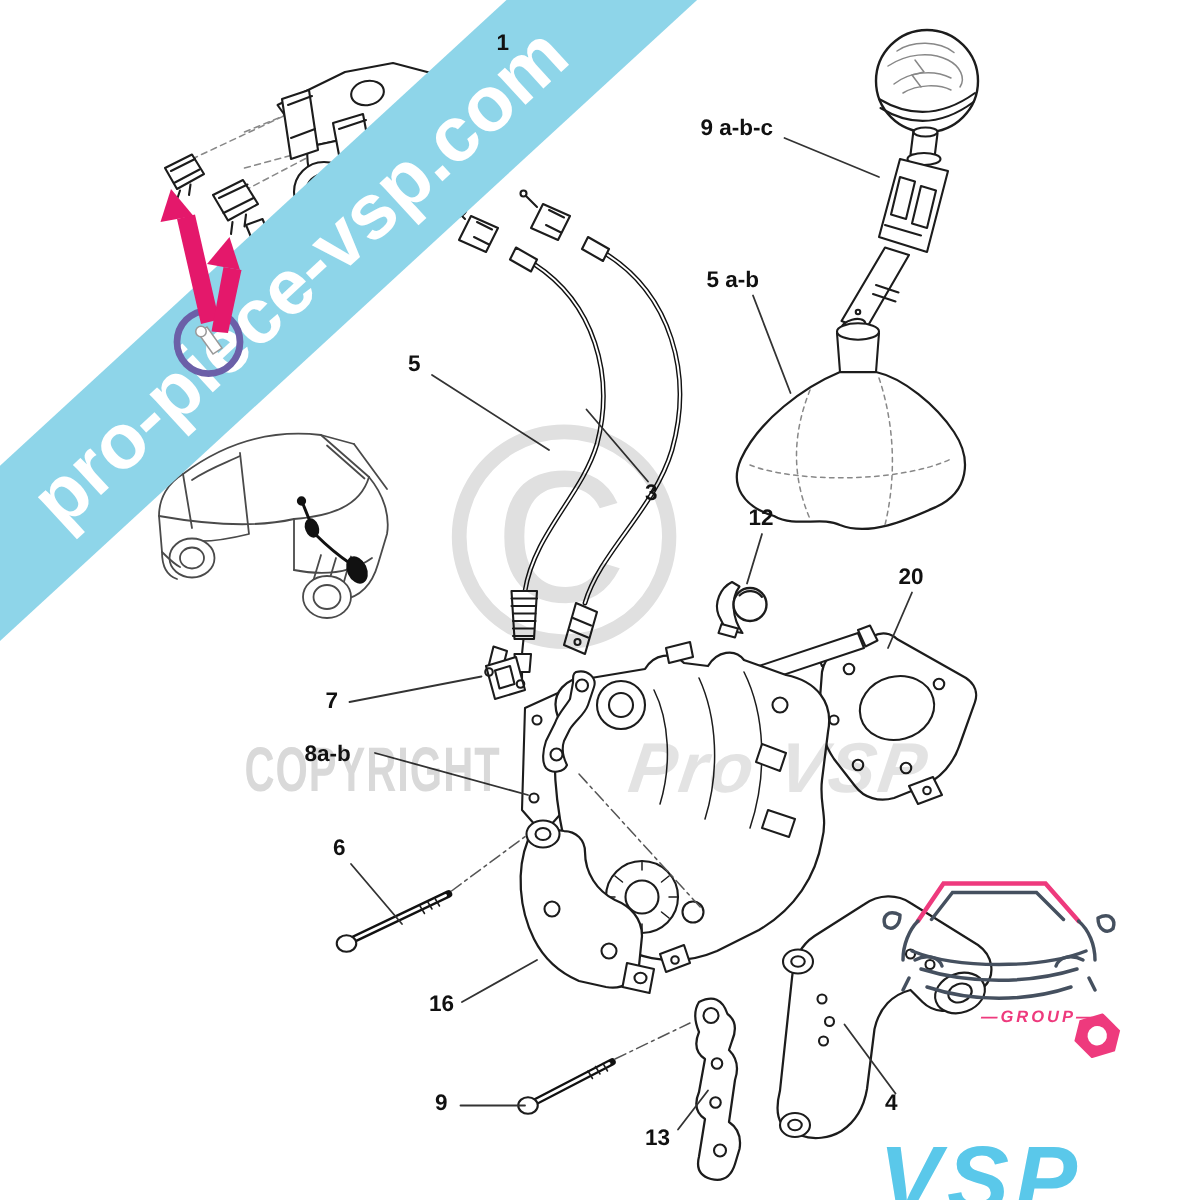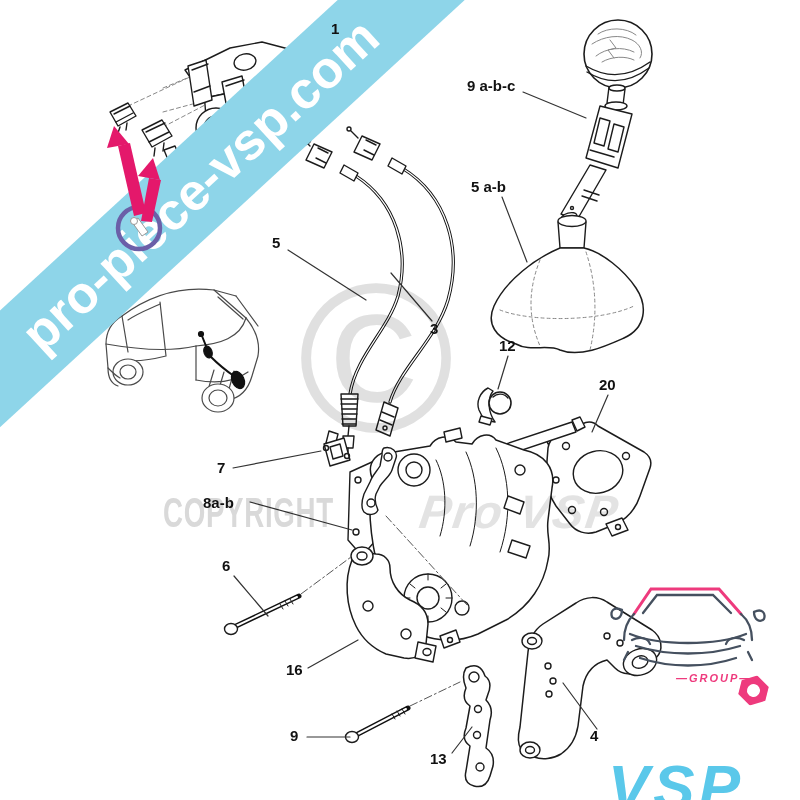--- a/index.html
+++ b/index.html
@@ -20,21 +20,21 @@
     background:#8ed5e9;transform:rotate(-42.6deg);
     display:flex;align-items:center;justify-content:center;
   }
   .banner span{
     color:#ffffff;font-size:52px;font-weight:bold;letter-spacing:0px;white-space:nowrap;
   }
   .overlay{position:absolute;left:0;top:0;pointer-events:none;}
   
   .lbl{position:absolute;font-size:15px;font-weight:bold;color:#111;white-space:nowrap;}
   
-  .logo{position:absolute;left:600px;top:580px;width:200px;height:220px;}
+  .logo{position:absolute;left:578px;top:580px;width:200px;height:220px;}
   .logo .group{position:absolute;left:76px;top:92px;font-size:11px;font-weight:bold;font-style:italic;color:#ee3a7d;letter-spacing:2px;}
   .logo .pro{position:absolute;left:14px;top:96px;font-size:64px;font-weight:bold;font-style:italic;color:#4a5463;letter-spacing:1px;line-height:1;}
   .logo .vsp{position:absolute;left:8px;top:128px;font-size:62px;font-weight:bold;font-style:italic;color:#5ac8ea;letter-spacing:4px;line-height:1;margin-top:48px;}
   .hex{position:absolute;left:138px;top:95px;width:31px;height:31px;background:#ee3a7d;
        clip-path:polygon(50% 0,95% 27%,95% 73%,50% 100%,5% 73%,5% 27%);transform:rotate(14deg);}
   .hex i{position:absolute;left:9px;top:9px;width:13px;height:13px;background:#ffffff;border-radius:50%;}
 </style>
 </head>
 <body>
 

